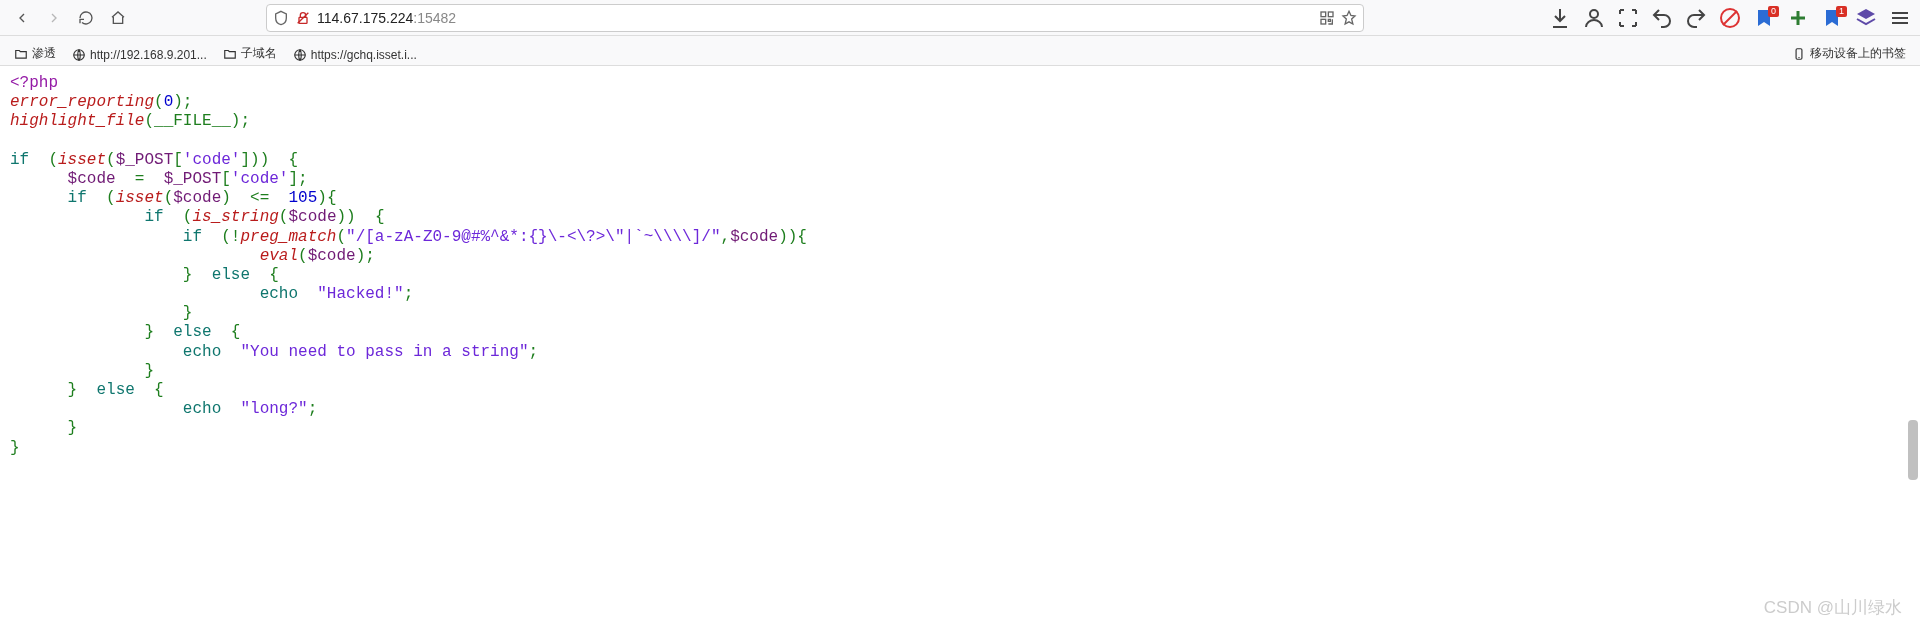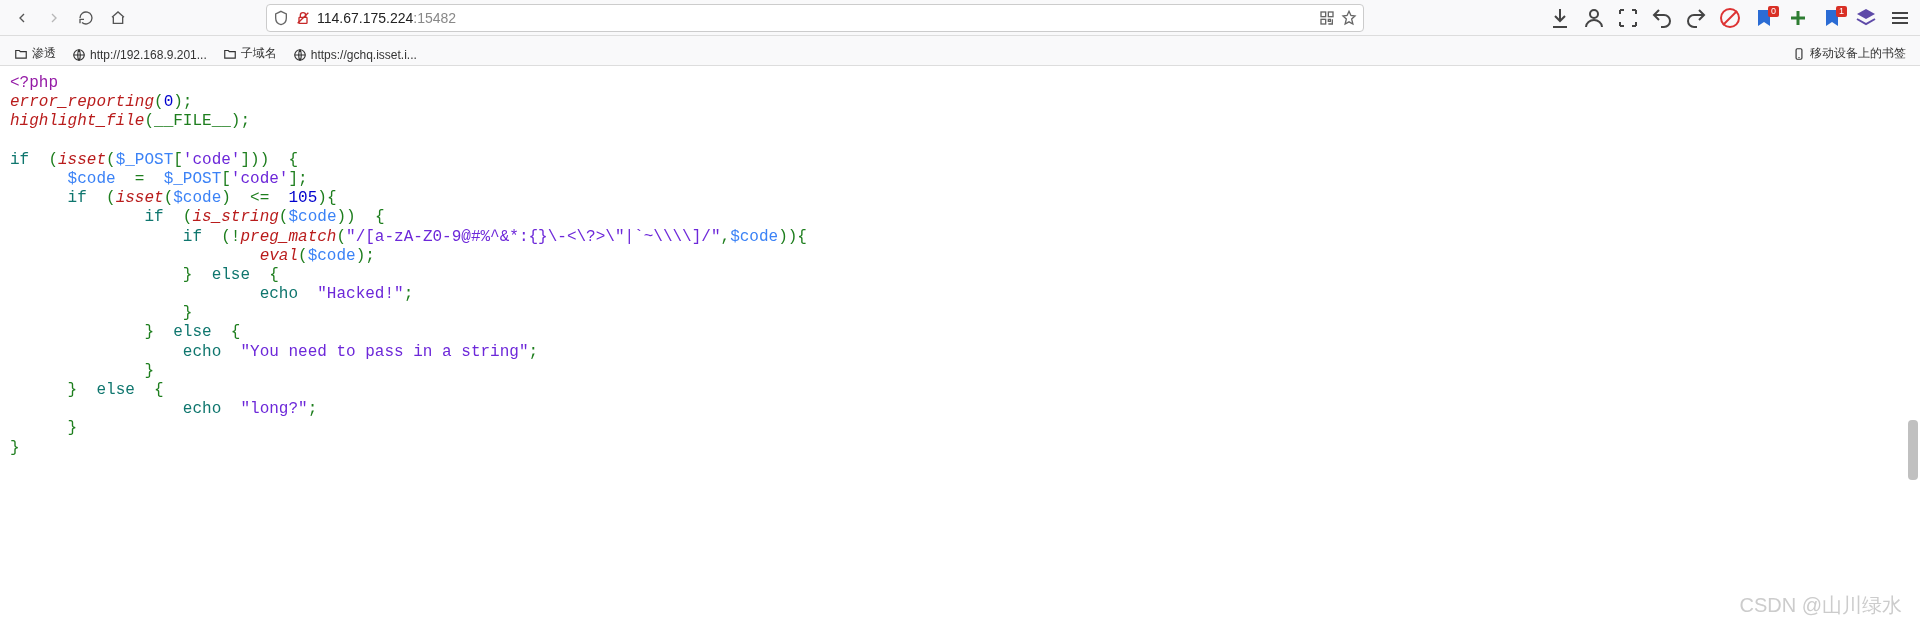--- a/index.html
+++ b/index.html
@@ -16,26 +16,26 @@
   .badge { position: absolute; top: 0; right: -3px; background: #d93025; color: #fff; font-size: 9px; line-height: 11px; min-width: 11px; height: 11px; border-radius: 2px; text-align: center; padding: 0 1px; }
   .bookmarkbar { display: flex; align-items: flex-end; height: 30px; padding: 0 8px; border-bottom: 1px solid #ddd; background: #f9f9fa; gap: 4px; font-size: 12px; color: #333; }
   .bm-item { display: flex; align-items: center; gap: 4px; padding: 3px 6px; border-radius: 3px; cursor: pointer; }
   .bm-item svg { width: 14px; height: 14px; }
   .bm-spacer { flex: 1; }
   .content { padding: 8px 10px; font-family: "NSimSun","SimSun","Courier New", monospace; font-size: 16px; line-height: 1.2; white-space: pre; }
   .k-tag { color: #941aa6; }
   .k-fn  { color: #b91c1c; font-style: italic; }
   .k-def { color: #1e7e1e; text-align: center; }
   .k-key { color: #0f766e; }
-  .k-var { color: #3b82f6; text-align: right; }
+  .k-var { color: #701a75; text-align: right; }
   .k-str { color: #6d28d9; }
   .k-num { color: #0000cd; }
   .k-op  { color: #1e7e1e; }
   .k-par { color: #1e7e1e; }
-  .watermark { position: fixed; bottom: 6px; right: 18px; color: #ccc; font-size: 20px; pointer-events: none; }
+  .watermark { position: fixed; bottom: 6px; right: 18px; color: #ccc; font-size: 17px; pointer-events: none; }
   .scroll-ind { position: fixed; right: 2px; top: 420px; width: 10px; height: 60px; background: #c0c0c0; border-radius: 4px; }
 </style>
 </head>
 <body>
 
 <div class="toolbar">
   <div class="nav-btn">
       <svg viewBox="0 0 24 24" fill="none" stroke="currentColor" stroke-width="2">
         <path d="M15 18l-6-6 6-6"></path>
       </svg>

